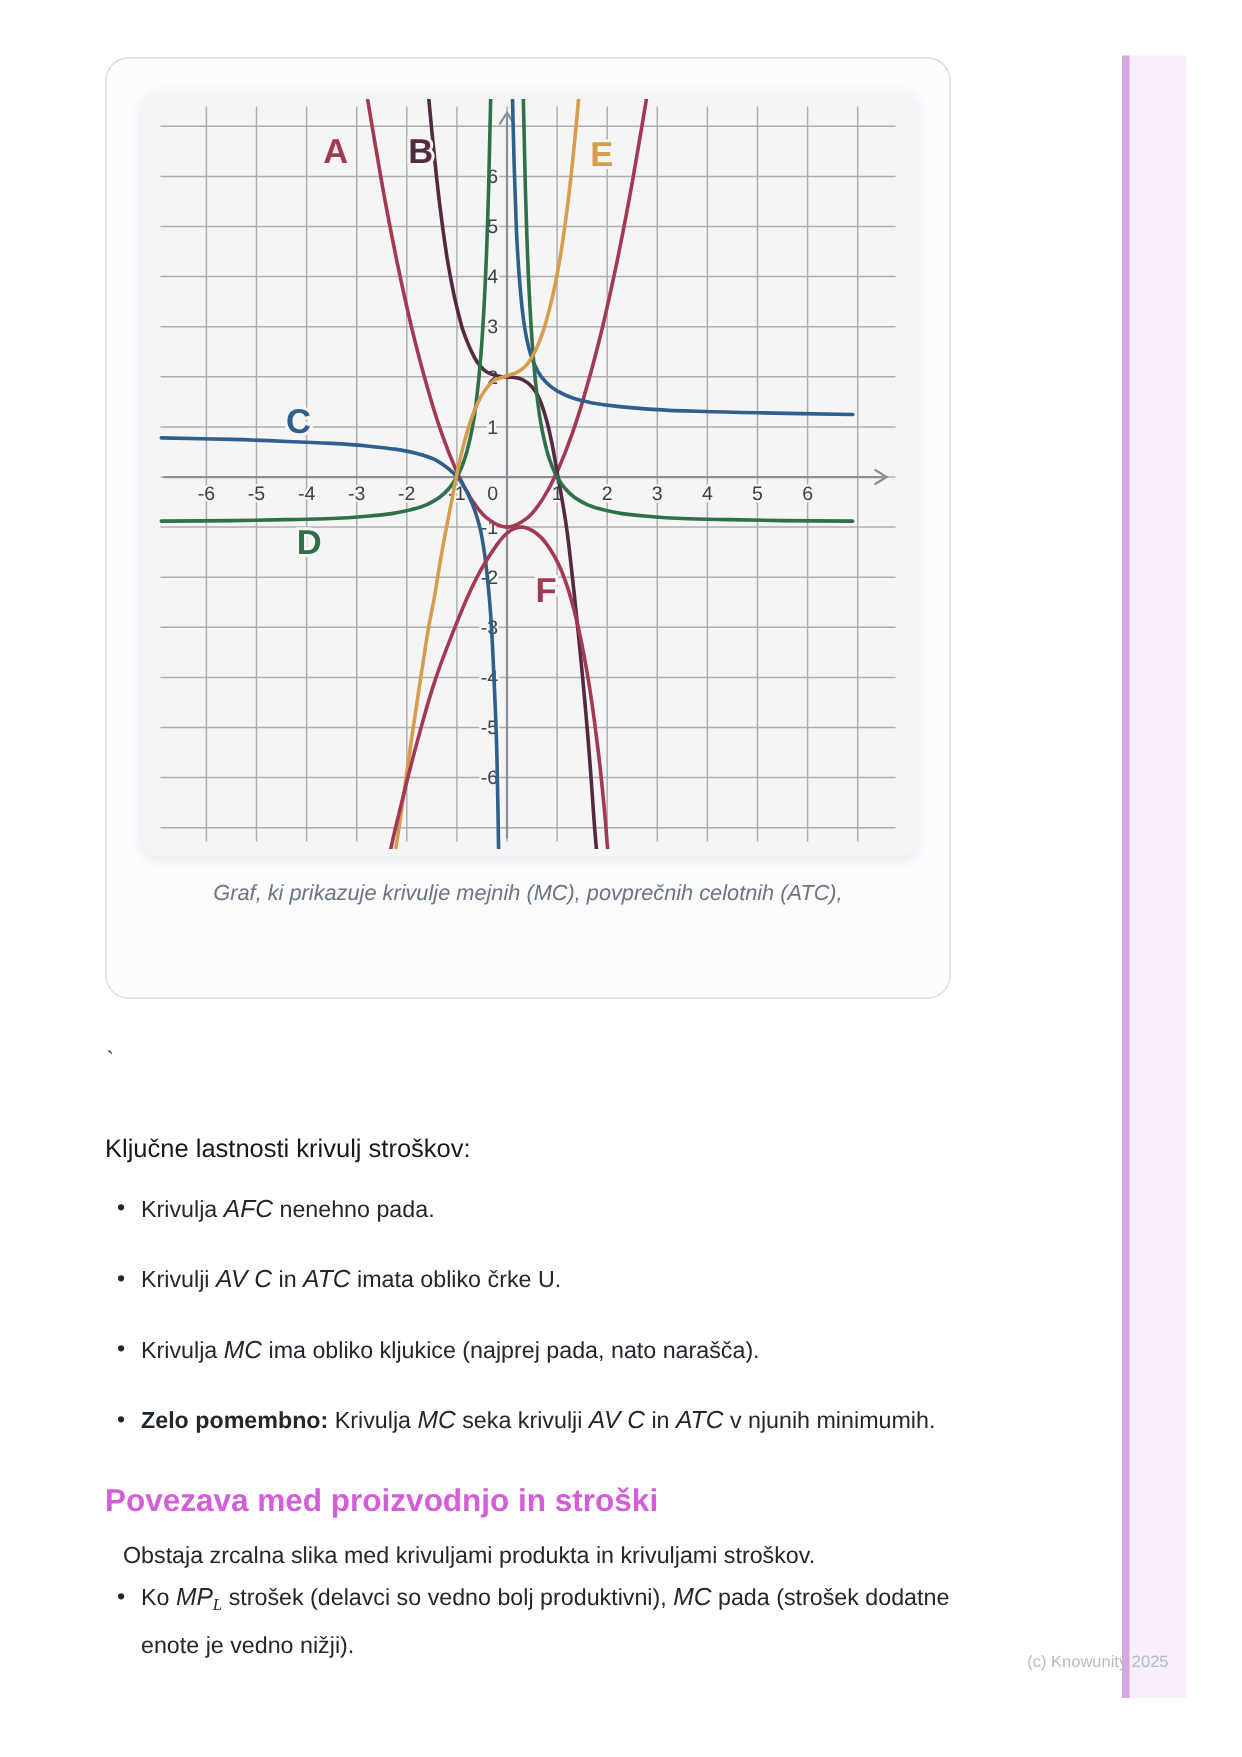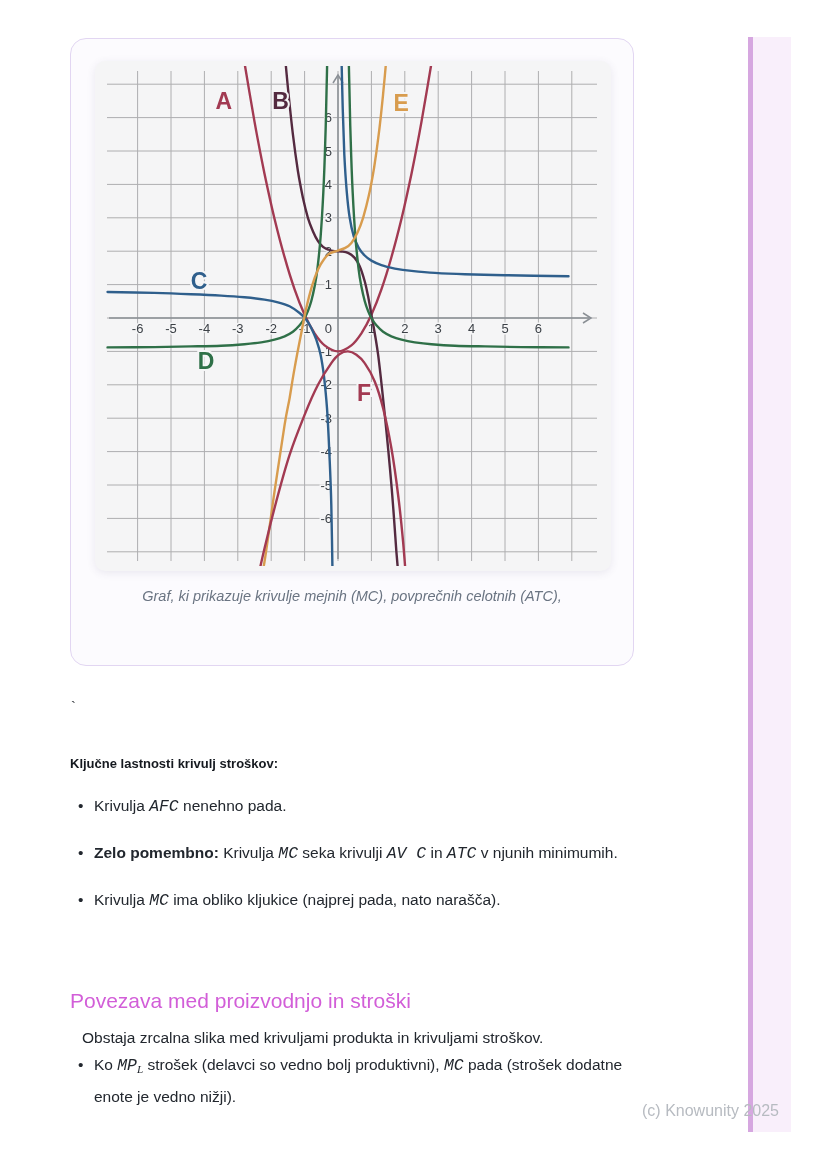--- a/index.html
+++ b/index.html
@@ -9,39 +9,39 @@
   
   .graph-card{position:absolute;left:70px;top:38px;width:562px;height:626px;
               background:#fcfbfe;border:1px solid #e2d6f2;border-radius:16px;}
   .graph-panel{position:absolute;left:24px;top:22px;width:516px;height:510px;
                background:#f5f5f6;border-radius:10px;box-shadow:0 2px 8px rgba(70,60,110,0.10);overflow:hidden;}
   .caption{position:absolute;left:0;top:544px;width:100%;text-align:center;
            font-style:italic;font-size:14.5px;line-height:27px;color:#6a7482;}
 
   
   .stray{position:absolute;left:71px;top:698px;font-size:15px;color:#30343a;}
-  .h-props{position:absolute;left:70px;top:756px;width:566px;font-size:13px;font-weight:700;color:#15191f;}
+  .h-props{position:absolute;left:70px;top:756px;width:566px;font-size:17px;font-weight:400;color:#15191f;}
   .doc-list{position:absolute;left:70px;width:566px;list-style:none;margin:0;padding:0;
             font-size:15.5px;line-height:28px;color:#22272e;}
   .doc-list li{position:relative;padding-left:24px;margin-bottom:18px;}
   .doc-list li::before{content:"\2022";position:absolute;left:8px;top:0;color:#22272e;}
   .list-props{top:792px;}
-  .h-link{position:absolute;left:70px;top:969px;width:566px;font-size:21px;font-weight:400;
+  .h-link{position:absolute;left:70px;top:969px;width:566px;font-size:21px;font-weight:700;
           color:#d25ed8;line-height:30px;}
   .para{position:absolute;left:70px;top:1012px;width:566px;font-size:15.5px;line-height:28px;margin:12px;}
   .list-link{top:1051px;}
 
   
   .r-n{}
   .r-b{font-weight:700;}
-  .r-m{font-family:Liberation Mono, monospace;font-style:italic;font-size:1.06em;}
+  .r-m{font-family:Liberation Sans, sans-serif;font-style:italic;font-size:1.06em;}
   .r-ms{font-family:"Liberation Serif",serif;font-style:italic;font-size:0.72em;vertical-align:-0.28em;}
 
   
-  .copyright{position:absolute;top:1102px;right:49px;font-size:16px;color:#b7bbc1;z-index:5;}
+  .copyright{position:absolute;top:1102px;right:49px;font-size:11px;color:#b7bbc1;z-index:5;}
   .side-panel{position:absolute;left:748px;top:37px;width:38px;height:1095px;
               background:#f9effb;border-left:5px solid #d6a7e0;}
 
   
   .tick{font-family:"Liberation Sans",sans-serif;font-size:13px;fill:#3c4147;
         paint-order:stroke;stroke:#f5f5f6;stroke-width:3px;}
   .curve-label{font-family:"Liberation Sans",sans-serif;font-size:23px;font-weight:600;
                paint-order:stroke;stroke:#f5f5f6;stroke-width:4px;}
 </style>
 </head>
@@ -137,22 +137,23 @@
       <div>Graf, ki prikazuje krivulje mejnih (MC), povprečnih celotnih (ATC),</div>
     </div>
   </div>
 
   <div class="stray">`</div>
 
   <div class="h-props">Ključne lastnosti krivulj stroškov:</div>
 
   <ul class="doc-list list-props">
     <li><span class="r-n">Krivulja </span><span class="r-m">AFC</span><span class="r-n"> nenehno pada.</span></li>
+    <li><span class="r-n">Krivulji </span><span class="r-m">AV C</span><span class="r-n"> in </span><span class="r-m">ATC</span><span class="r-n"> imata obliko črke U.</span></li>
+    <li><span class="r-n">Krivulja </span><span class="r-m">MC</span><span class="r-n"> ima obliko kljukice (najprej pada, nato narašča).</span></li>
     <li><span class="r-b">Zelo pomembno:</span><span class="r-n"> Krivulja </span><span class="r-m">MC</span><span class="r-n"> seka krivulji </span><span class="r-m">AV C</span><span class="r-n"> in </span><span class="r-m">ATC</span><span class="r-n"> v njunih minimumih.</span></li>
-    <li><span class="r-n">Krivulja </span><span class="r-m">MC</span><span class="r-n"> ima obliko kljukice (najprej pada, nato narašča).</span></li>
   </ul>
 
   <h2 class="h-link">Povezava med proizvodnjo in stroški</h2>
 
   <p class="para">Obstaja zrcalna slika med krivuljami produkta in krivuljami stroškov.</p>
 
   <ul class="doc-list list-link">
     <li><span class="r-n">Ko </span><span class="r-m">MP</span><span class="r-ms">L</span><span class="r-n"> strošek (delavci so vedno bolj produktivni), </span><span class="r-m">MC</span><span class="r-n"> pada (strošek dodatne enote je vedno nižji).</span></li>
   </ul>
 

